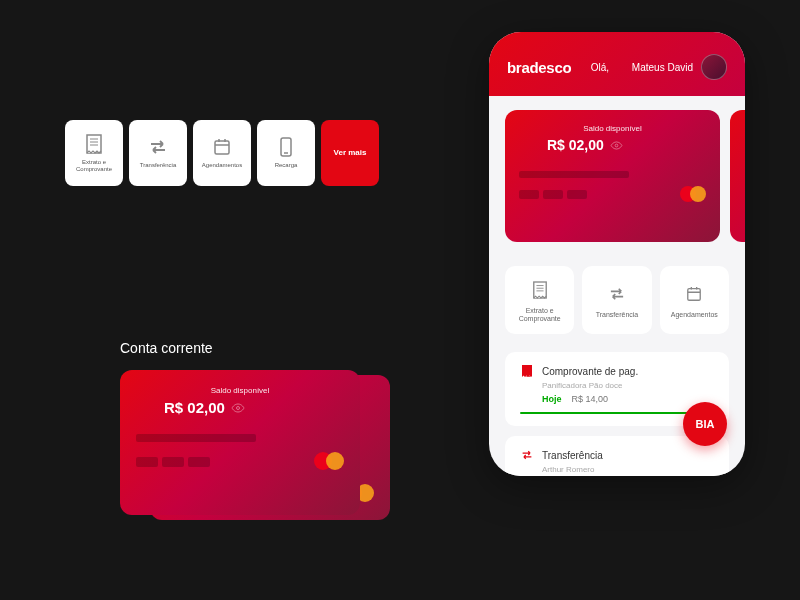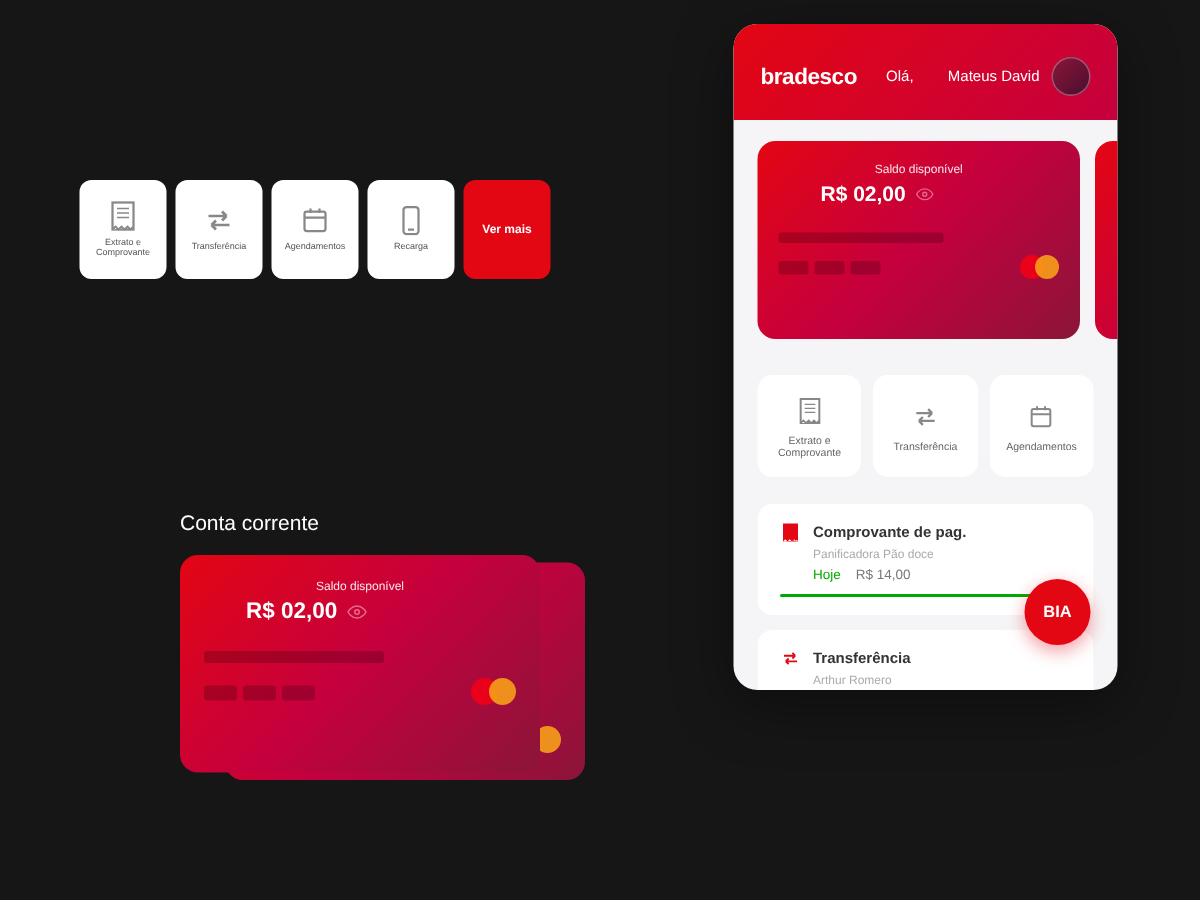--- a/index.html
+++ b/index.html
@@ -1,19 +1,19 @@
 <!DOCTYPE html>
 <html><head>
 <meta charset="utf-8">
 <style>
 * { margin: 0; padding: 0; box-sizing: border-box; font-family: -apple-system, BlinkMacSystemFont, 'Segoe UI', sans-serif; }
 body { background: #161616; width: 800px; height: 600px; overflow: hidden; position: relative; }
 
 
-.action-row { position: absolute; top: 120px; left: 53px; display: flex; gap: 6px; }
+.action-row { position: absolute; top: 120px; left: 65px; display: flex; gap: 6px; }
 .action-tile { width: 58px; height: 66px; background: #fff; border-radius: 8px; display: flex; flex-direction: column; align-items: center; justify-content: center; padding: 6px 2px; }
 .action-tile.red { background: #e30613; color: #fff; justify-content: center; }
 .action-icon { width: 22px; height: 22px; display: flex; align-items: center; justify-content: center; color: #888; margin-bottom: 4px; }
 .action-label { font-size: 6px; color: #555; text-align: center; line-height: 1.2; }
 .action-tile.red .action-label { color: #fff; font-size: 8px; font-weight: 600; }
 
 
 .conta-section { position: absolute; top: 340px; left: 120px; width: 290px; }
 .conta-title { color: #fff; font-size: 14px; font-weight: 400; margin-bottom: 14px; }
 .conta-cards { position: relative; height: 150px; }
@@ -27,21 +27,21 @@
 .card-stripe { width: 120px; height: 8px; background: rgba(0,0,0,0.2); border-radius: 2px; margin-bottom: 10px; }
 .card-bottom { display: flex; align-items: center; justify-content: space-between; }
 .card-dots { display: flex; gap: 4px; }
 .card-dots span { width: 22px; height: 10px; background: rgba(0,0,0,0.2); border-radius: 2px; }
 .mastercard { position: relative; width: 30px; height: 20px; }
 .mastercard::before, .mastercard::after { content: ''; position: absolute; width: 18px; height: 18px; border-radius: 50%; }
 .mastercard::before { background: #eb001b; left: 0; }
 .mastercard::after { background: #f79e1b; right: 0; opacity: 0.9; }
 
 
-.phone { position: absolute; top: 16px; right: 55px; width: 256px; height: 444px; background: #f5f5f7; border-radius: 16px; overflow: hidden; box-shadow: 0 10px 40px rgba(0,0,0,0.4); }
+.phone { position: absolute; top: 32px; right: 55px; width: 256px; height: 444px; background: #f5f5f7; border-radius: 32px; overflow: hidden; box-shadow: 0 10px 40px rgba(0,0,0,0.4); }
 .phone-header { background: linear-gradient(135deg, #e30613 0%, #c5003e 100%); padding: 22px 18px 16px; display: flex; align-items: center; justify-content: space-between; color: #fff; }
 .brand { font-size: 15px; font-weight: 700; letter-spacing: -0.3px; }
 .greeting { font-size: 10px; display: flex; align-items: center; gap: 8px; }
 .greeting-name { font-weight: 300; padding-left: 20px; }
 .avatar { width: 26px; height: 26px; border-radius: 50%; background: linear-gradient(135deg, #8b1538, #4a0e2e); border: 1px solid rgba(255,255,255,0.3); }
 
 .phone-body { padding: 14px 16px 0; }
 .section-title { font-size: 13px; color: #c5003e; font-weight: 500; margin-bottom: 10px; }
 .phone-cards { position: relative; height: 140px; overflow: visible; margin-bottom: 16px; }
 .phone-card { width: 215px; height: 132px; border-radius: 12px; background: linear-gradient(135deg, #e30613 0%, #c5003e 50%, #8b1538 100%); padding: 14px; color: #fff; position: absolute; }
@@ -55,24 +55,24 @@
 
 .phone-actions { display: flex; gap: 8px; margin-bottom: 18px; }
 .phone-action { flex: 1; background: #fff; border-radius: 10px; padding: 10px 4px 8px; display: flex; flex-direction: column; align-items: center; justify-content: center; min-height: 68px; }
 .phone-action .action-icon { margin-bottom: 6px; }
 .phone-action .action-label { font-size: 7px; color: #666; }
 
 .notif-title { font-size: 12px; color: #999; font-weight: 400; margin-bottom: 10px; }
 .notif-card { background: #fff; border-radius: 10px; padding: 12px; margin-bottom: 10px; border-left: 3px solid transparent; }
 .notif-row { display: flex; align-items: center; gap: 8px; margin-bottom: 3px; }
 .notif-icon { width: 14px; height: 14px; display: flex; align-items: center; justify-content: center; }
-.notif-name { font-size: 10px; color: #333; font-weight: 700; }
+.notif-name { font-size: 10px; color: #333; font-weight: 400; }
 .notif-sub { font-size: 8px; color: #aaa; margin-left: 22px; margin-bottom: 4px; }
 .notif-meta { display: flex; gap: 10px; align-items: center; margin-left: 22px; }
-.notif-date { font-size: 9px; color: #0a0; font-weight: 400; }
+.notif-date { font-size: 9px; color: #0a0; font-weight: 700; }
 .notif-amt { font-size: 9px; color: #777; }
 .notif-divider { height: 2px; background: #0a0; margin-top: 8px; border-radius: 1px; }
 
 .bia-button { position: absolute; bottom: 30px; right: 18px; width: 44px; height: 44px; border-radius: 50%; background: #e30613; color: #fff; display: flex; align-items: center; justify-content: center; font-size: 11px; font-weight: 700; box-shadow: 0 4px 12px rgba(227,6,19,0.4); }
 
 svg { display: block; }
 </style>
 </head>
 <body>
 

